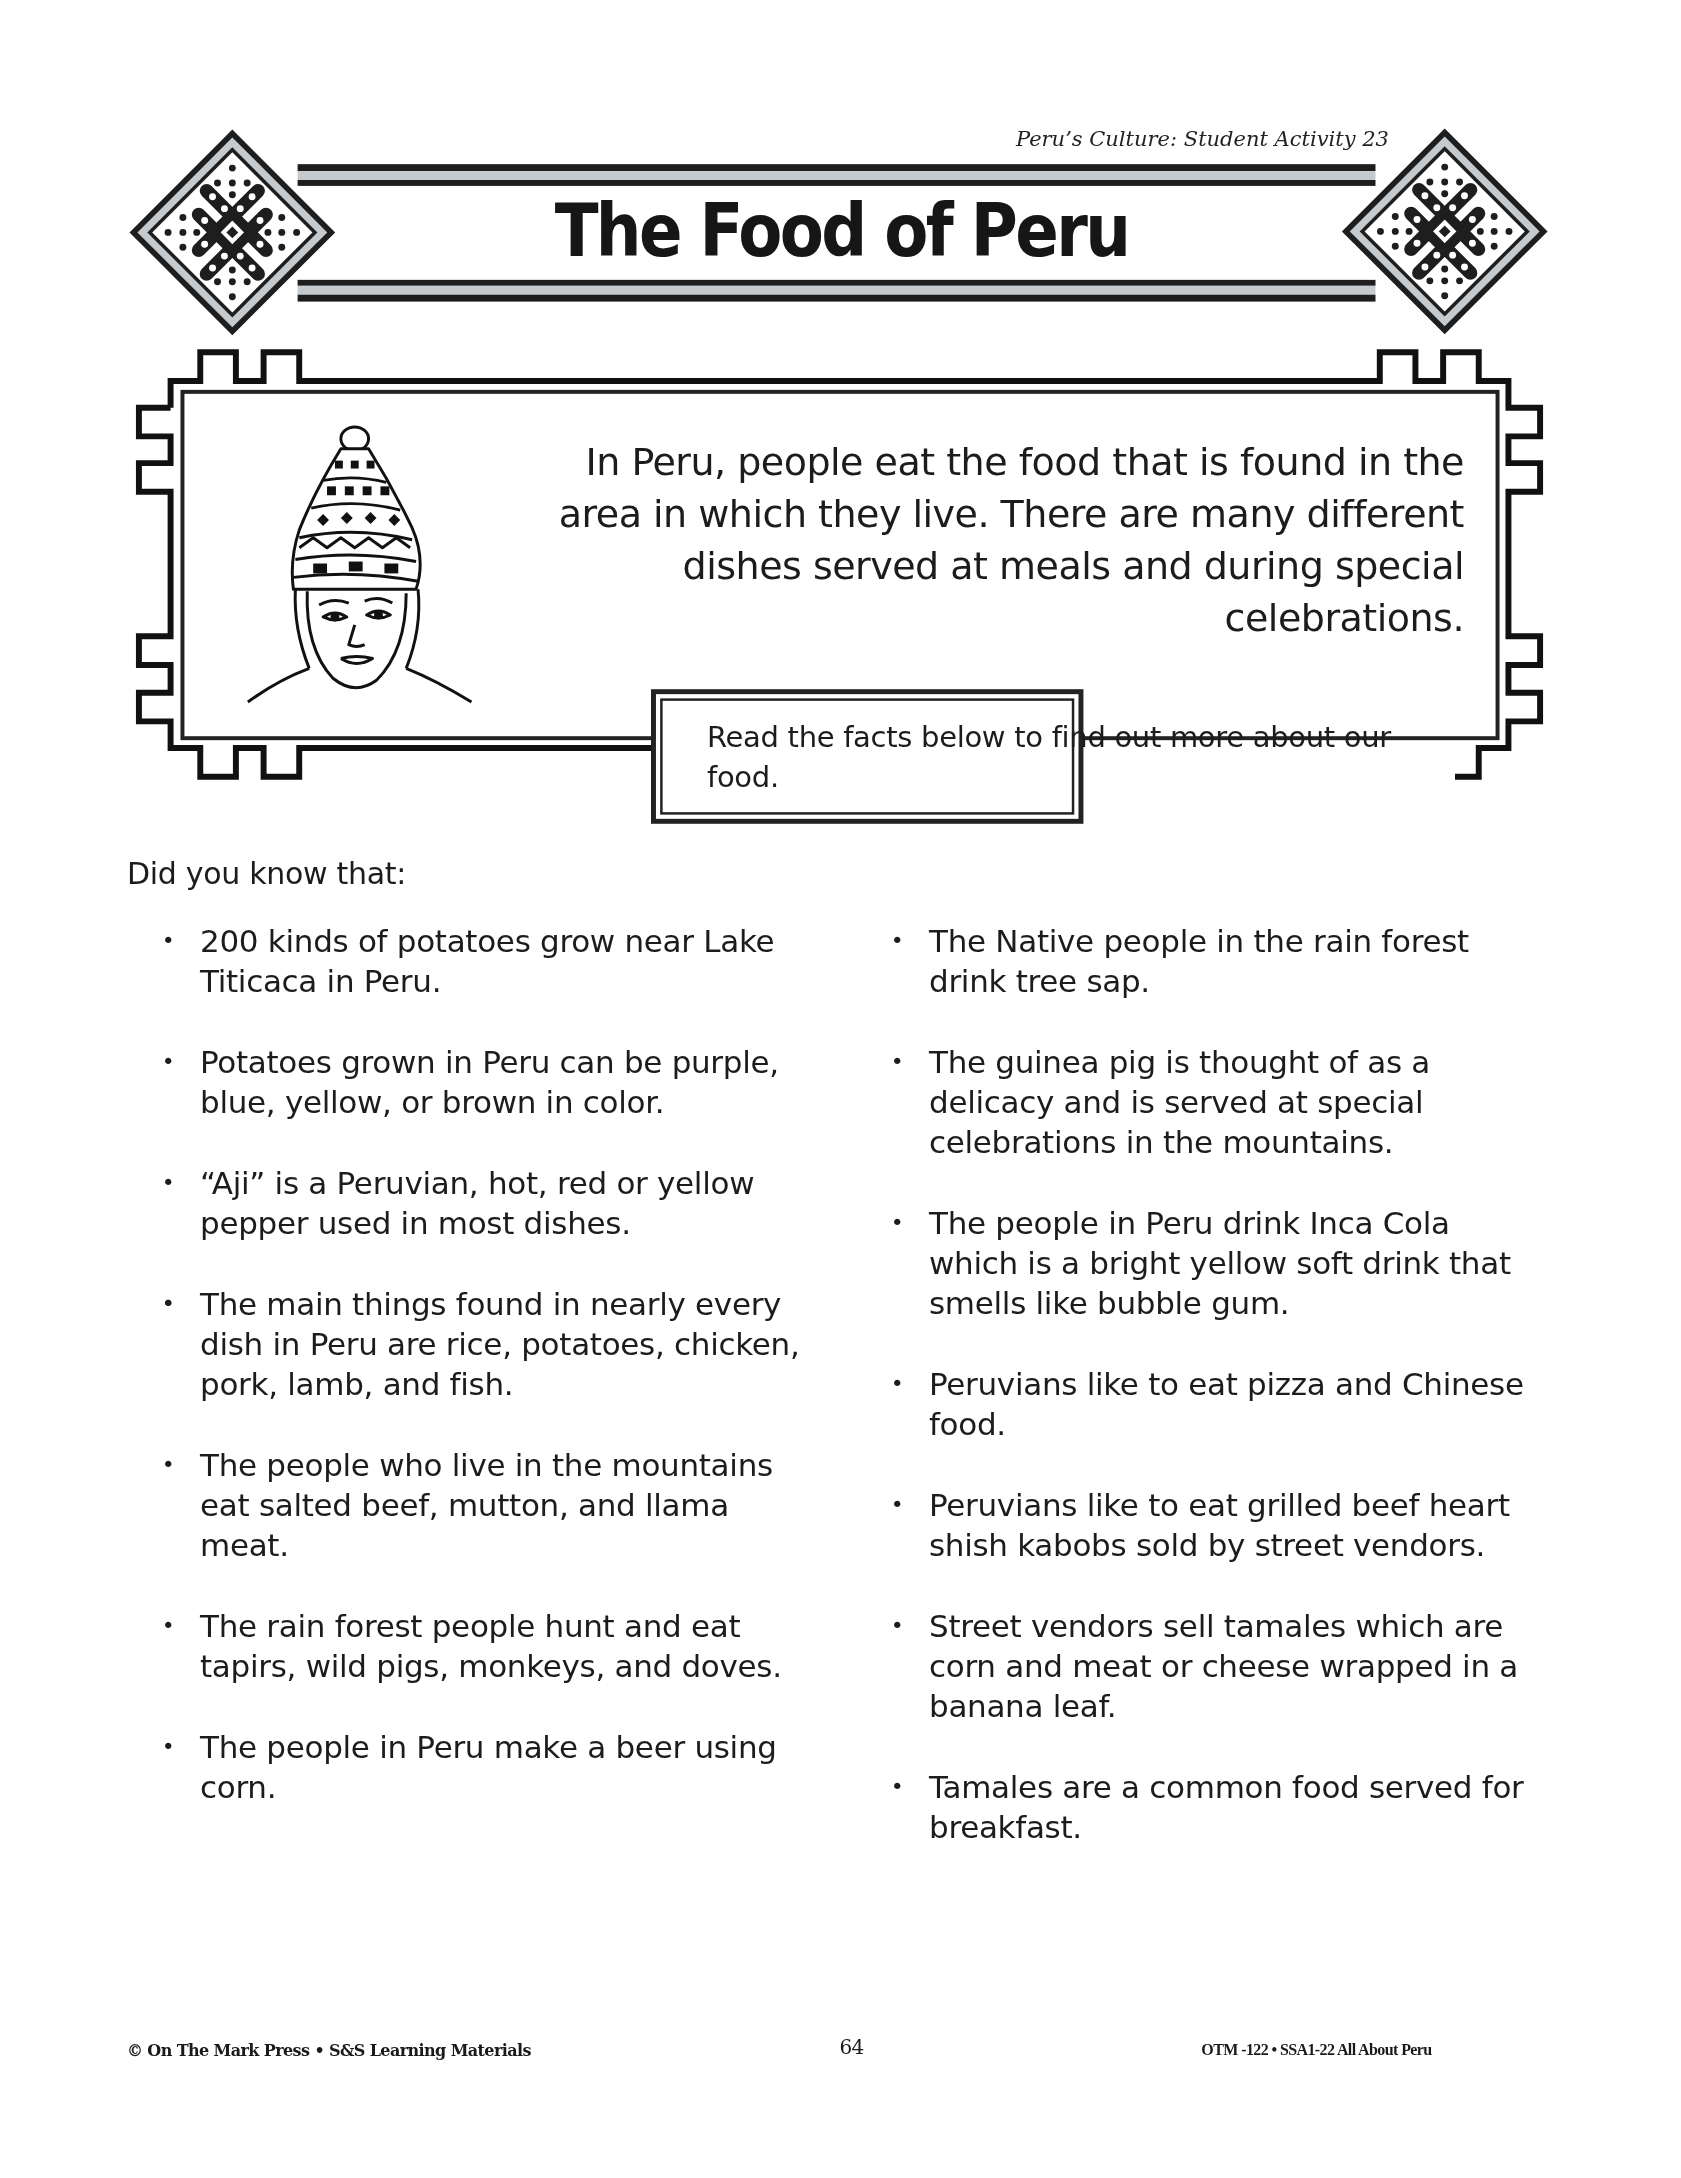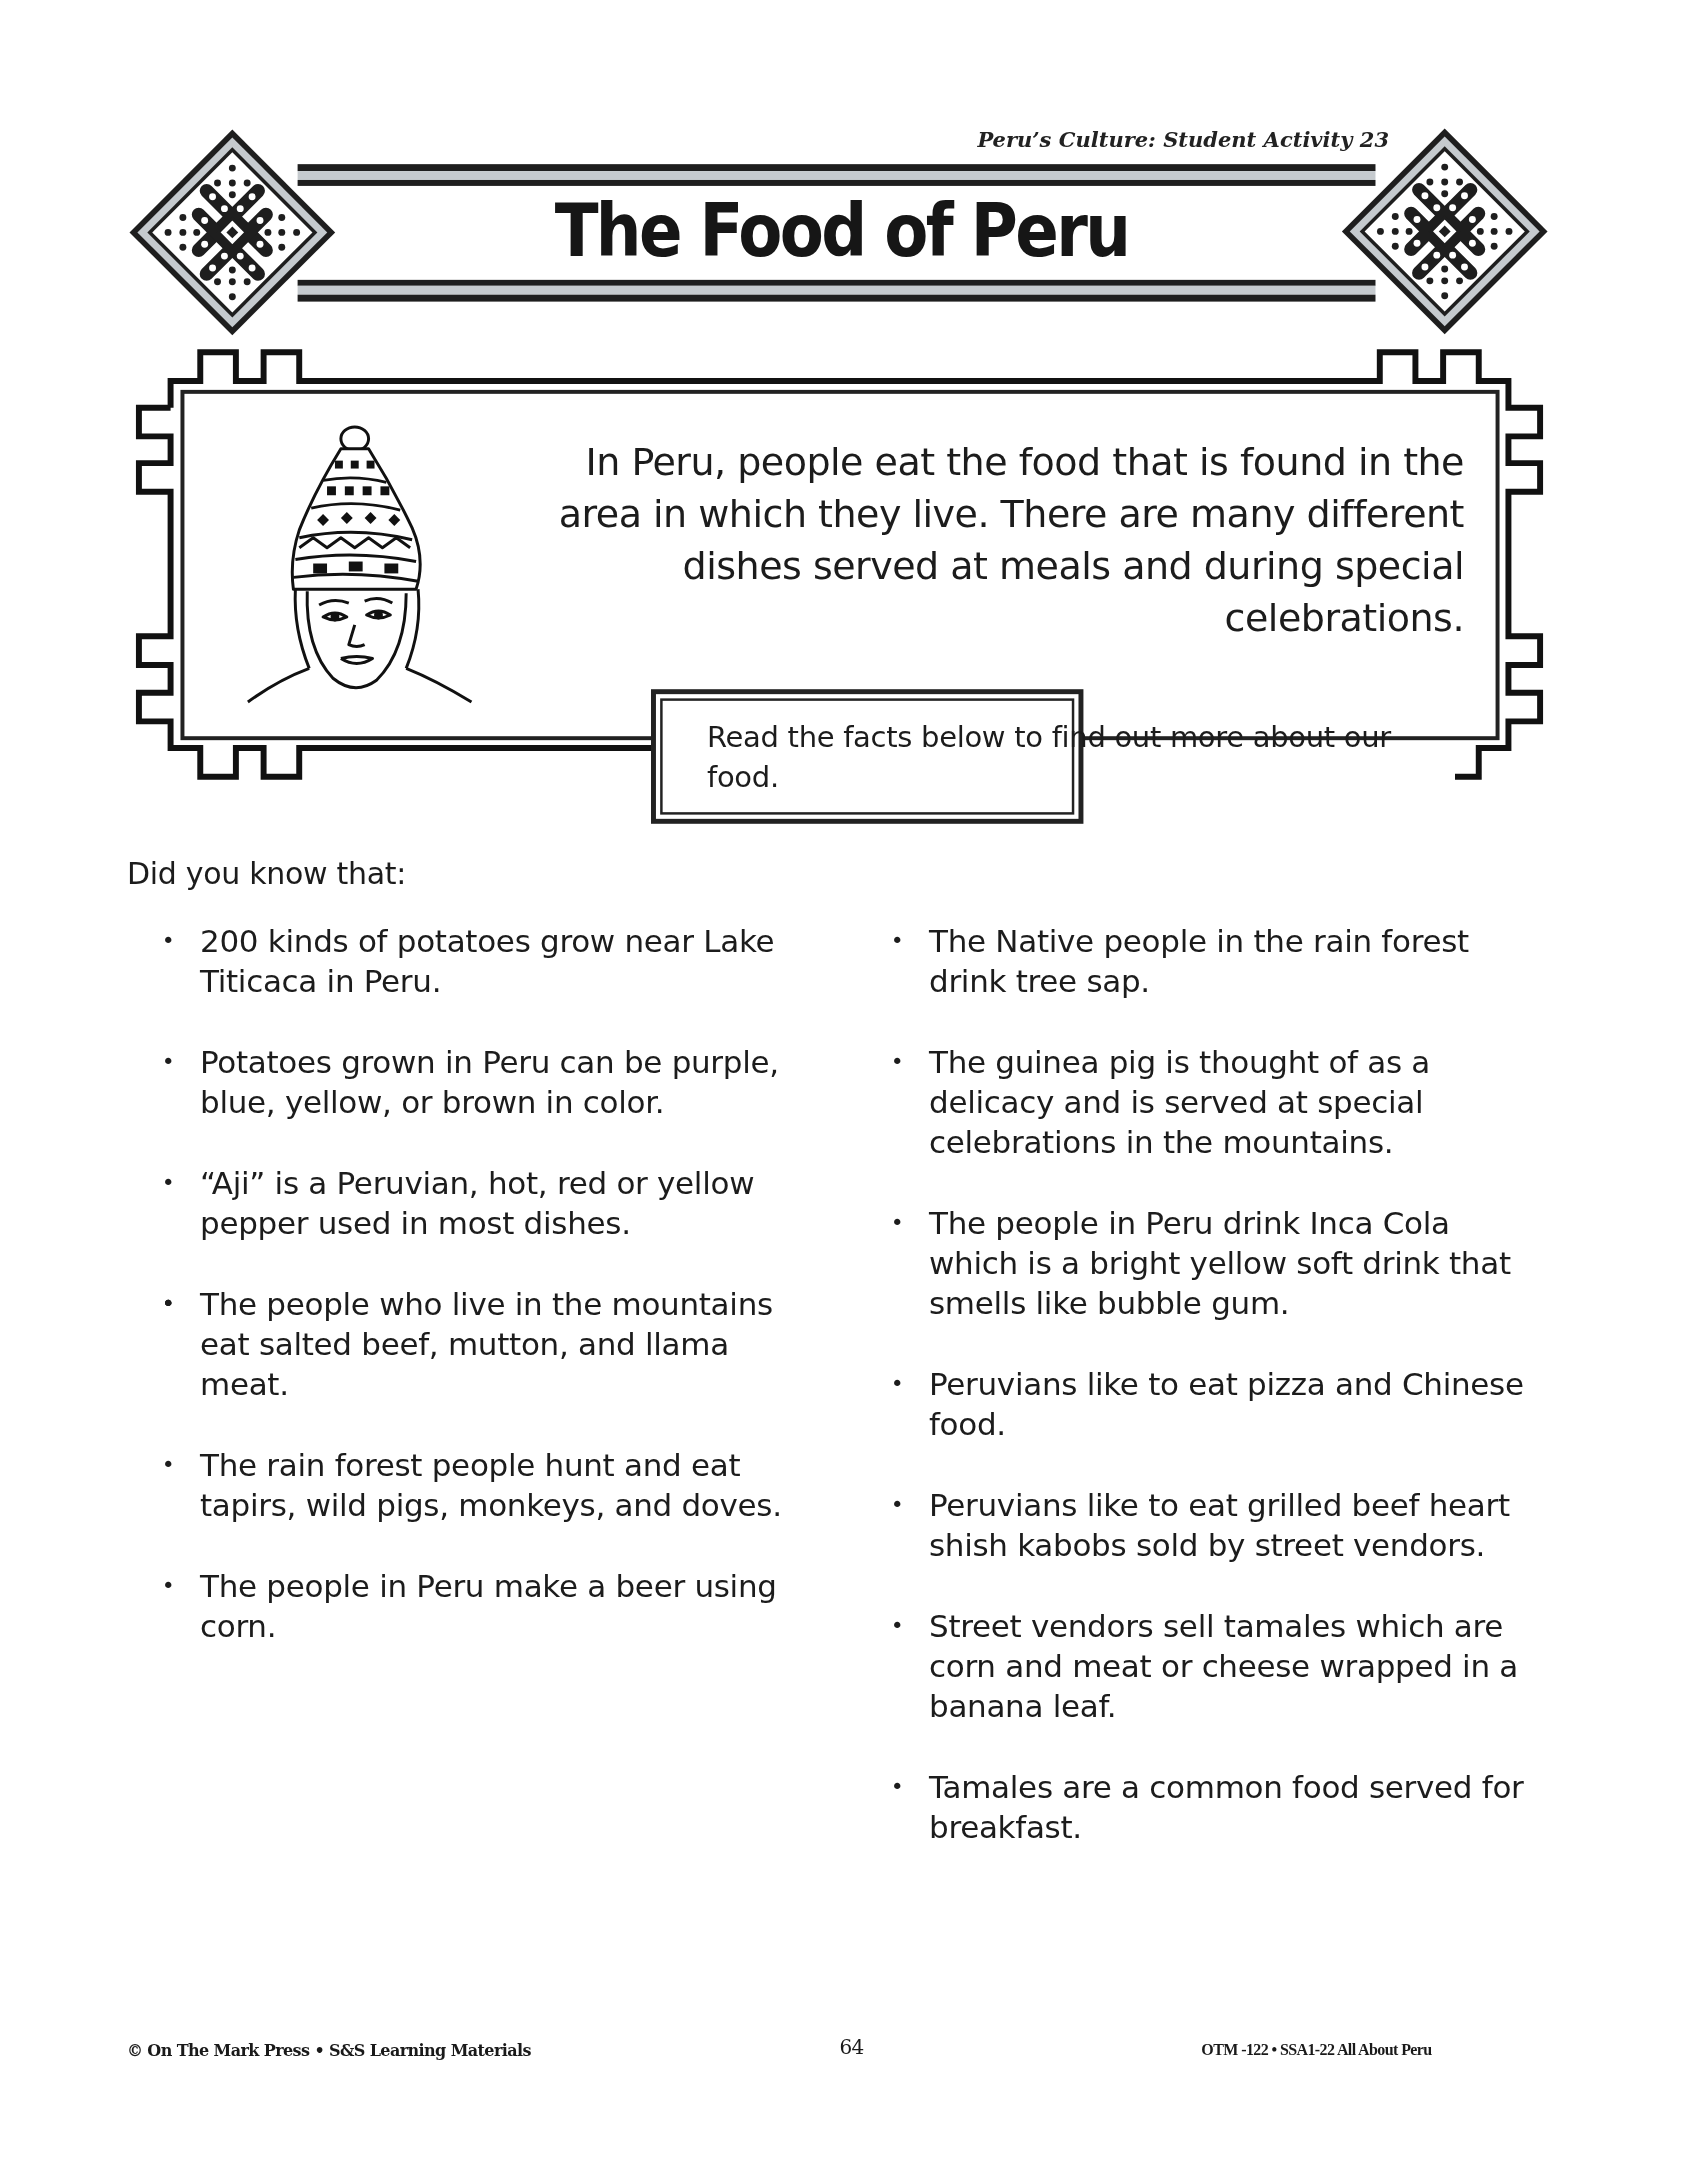--- a/index.html
+++ b/index.html
@@ -2,21 +2,21 @@
 <html><head>
 <meta charset="utf-8">
 <style>
   html, body { margin: 0; padding: 0; background: #ffffff; }
   body { width: 1681px; height: 2178px; position: relative; overflow: hidden;
          font-family: "DejaVu Sans", sans-serif; color: #1a1a1a; }
   .abs { position: absolute; }
 
   
   .activity-label { left: 891px; top: 127px; width: 498px; text-align: right;
-    font-family: "DejaVu Serif", serif; font-style: italic; font-weight: bold;
+    font-family: "DejaVu Serif", serif; font-style: italic; font-weight: normal;
     font-size: 21px; color: #222; }
   .banner-svg { left: 0; top: 0; }
   .page-title { left: 317px; top: 194px; width: 1049px; text-align: center;
     font-family: "DejaVu Sans", sans-serif; font-weight: bold; font-size: 73px;
     letter-spacing: -3px; transform: scaleX(0.88); color: #161616; line-height: 1; }
 
   
   .intro-svg { left: 0; top: 0; }
   .intro-text { left: 533px; top: 436px; width: 931px; font-size: 38px;
     line-height: 52px; letter-spacing: -0.5px; color: #1c1c1c; }
@@ -233,21 +233,21 @@
 <p class="abs intro-text" style="margin:0;text-align:right;">In Peru, people eat the food that is found in the area in which they live.  There are many different dishes served at meals and during special celebrations.</p>
 <p class="abs read-text" style="margin:4px;">Read the facts below to find out more about our food.</p>
 
 <div class="abs lead">Did you know that:</div>
 
 <div class="col col-left">
   <div class="bullet"><span class="dot">•</span><span>200 kinds of potatoes grow near Lake Titicaca in Peru.</span></div>
   <div class="bullet"><span class="dot">•</span><span>Potatoes grown in Peru can be purple, blue, yellow, or brown in color.</span></div>
   <div class="bullet"><span class="dot">•</span><span>“Aji” is a Peruvian, hot, red or yellow pepper used in most dishes.</span></div>
   <div class="bullet"><span class="dot">•</span></div>
-  <div class="bullet"><span class="dot">•</span></div>
+  <div class="bullet"><span class="dot">•</span><span>The main things found in nearly every dish in Peru are rice, potatoes, chicken, pork, lamb, and fish.</span></div>
   <div class="bullet"><span class="dot">•</span><span>The people who live in the mountains eat salted beef, mutton, and llama meat.</span></div>
   <div class="bullet"><span class="dot">•</span><span>The rain forest people hunt and eat tapirs, wild pigs, monkeys, and doves.</span></div>
   <div class="bullet"><span class="dot">•</span><span>The people in Peru make a beer using corn.</span></div>
 </div>
 
 <div class="col col-right">
   <div class="bullet"><span class="dot">•</span><span>The Native people in the rain forest drink tree sap.</span></div>
   <div class="bullet"><span class="dot">•</span><span>The guinea pig is thought of as a delicacy and is served at special celebrations in the mountains.</span></div>
   <div class="bullet"><span class="dot">•</span><span>The people in Peru drink Inca Cola which is a bright yellow soft drink that smells like bubble gum.</span></div>
   <div class="bullet"><span class="dot">•</span><span>Peruvians like to eat pizza and Chinese food.</span></div>

